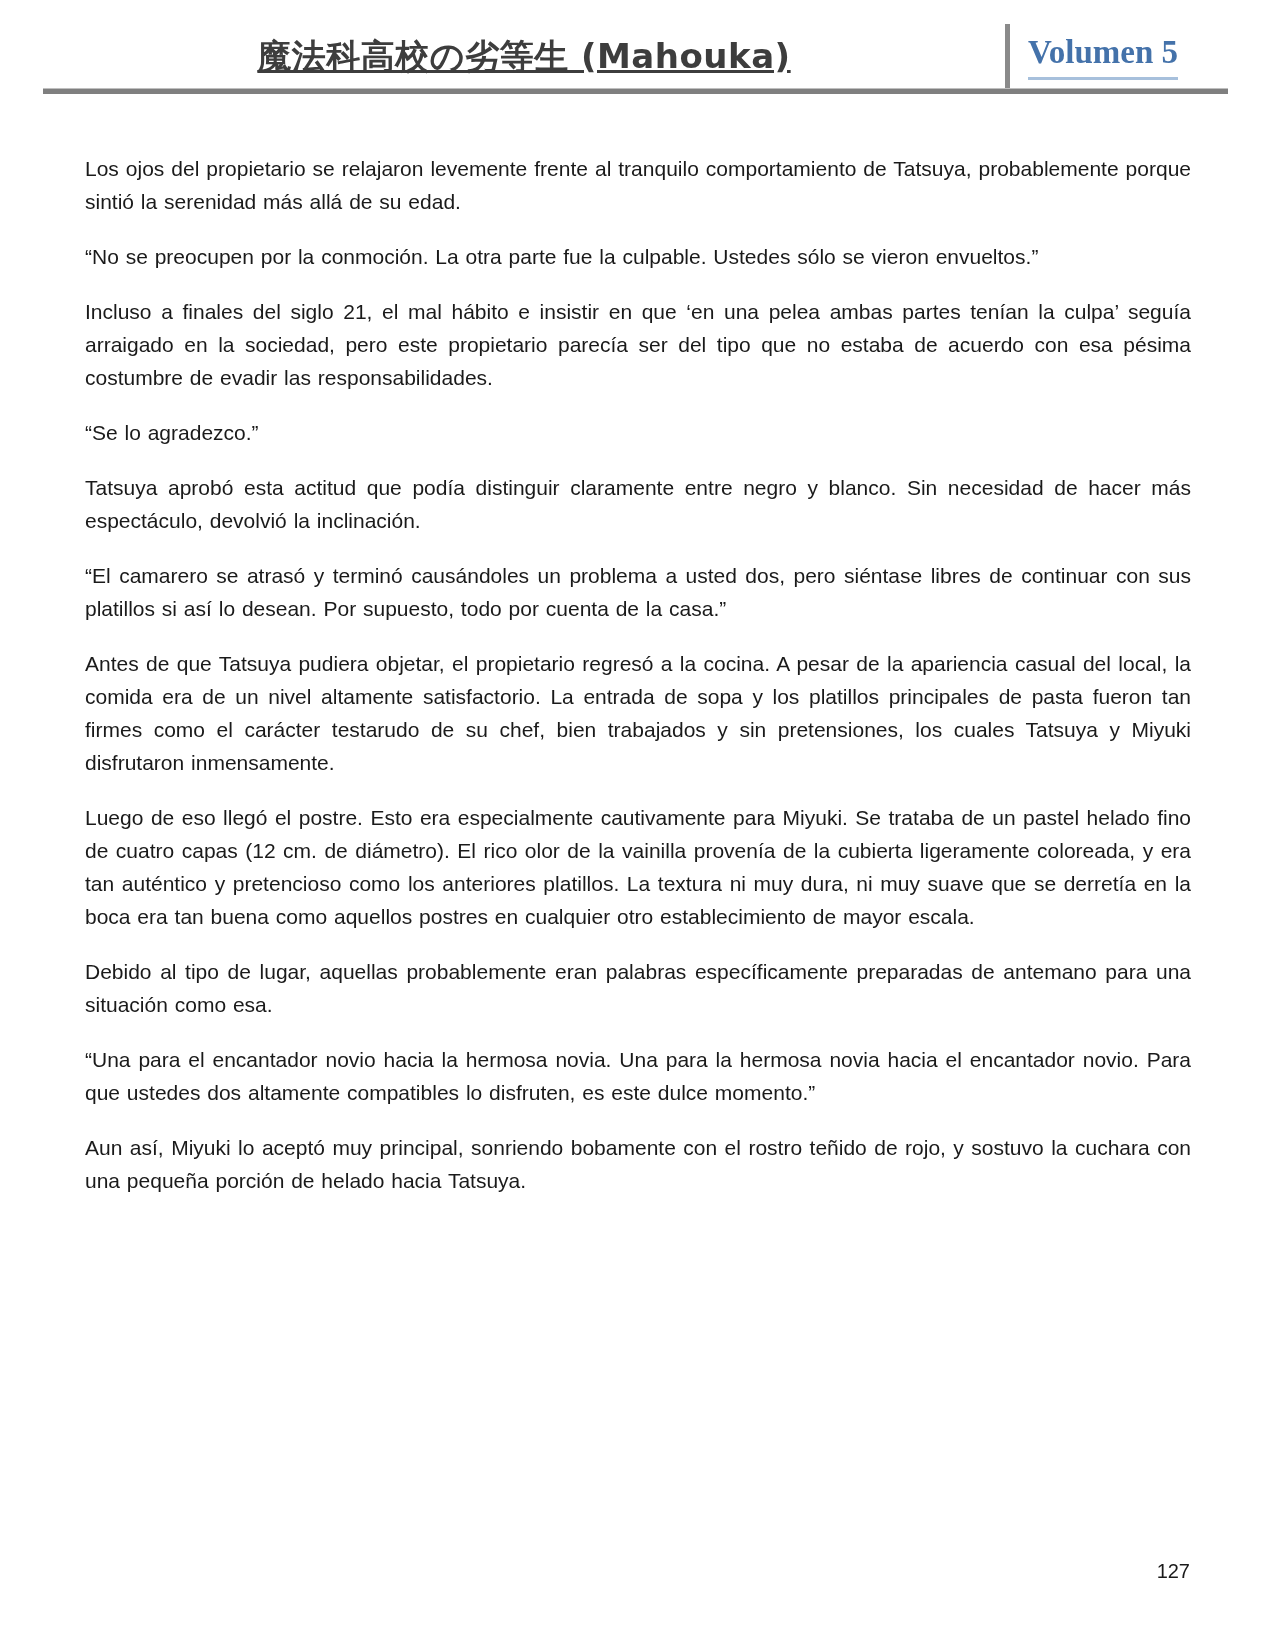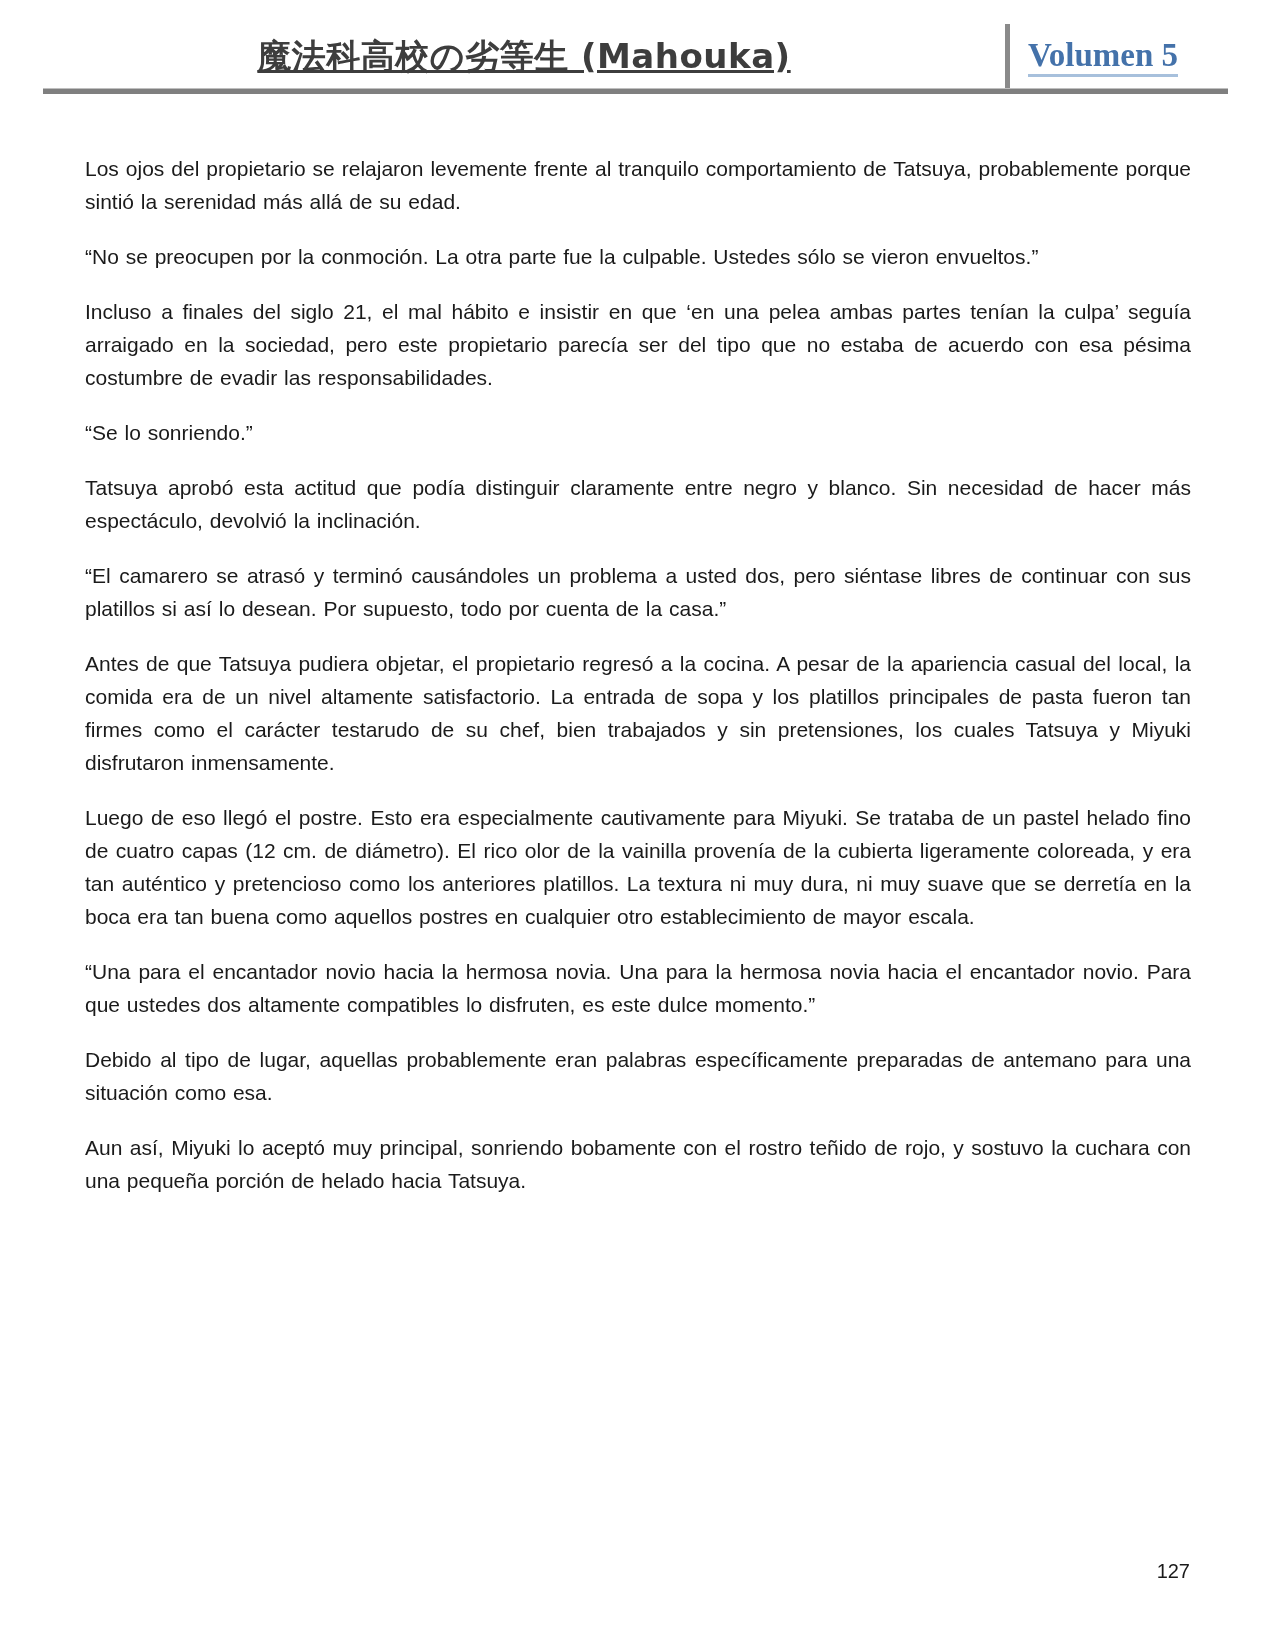--- a/index.html
+++ b/index.html
@@ -56,21 +56,21 @@
     display: flex;
     align-items: center;
     padding-left: 18px;
   }
   .volume-label {
     font-family: "Liberation Serif", serif;
     font-weight: bold;
     font-size: 33px;
     color: #4472aa;
     border-bottom: 3px solid #a7c0dc;
-    padding-bottom: 0;
+    padding-bottom: 7px;
     line-height: 1.1;
     white-space: nowrap;
   }
   .header-rule {
     position: absolute;
     top: 88px;
     left: 43px;
     width: 1185px;
     height: 6px;
     background: #7f7f7f;
@@ -116,25 +116,25 @@
       <span class="volume-label">Volumen 5</span>
     </div>
   </div>
 
   <div class="header-rule"></div>
 
   <div class="page-body">
       <p class="para">Los ojos del propietario se relajaron levemente frente al tranquilo comportamiento de Tatsuya, probablemente porque sintió la serenidad más allá de su edad.</p>
       <p class="para">“No se preocupen por la conmoción. La otra parte fue la culpable. Ustedes sólo se vieron envueltos.”</p>
       <p class="para">Incluso a finales del siglo 21, el mal hábito e insistir en que ‘en una pelea ambas partes tenían la culpa’ seguía arraigado en la sociedad, pero este propietario parecía ser del tipo que no estaba de acuerdo con esa pésima costumbre de evadir las responsabilidades.</p>
-      <p class="para">“Se lo sonriendo.”</p>
+      <p class="para">“Se lo agradezco.”</p>
       <p class="para">Tatsuya aprobó esta actitud que podía distinguir claramente entre negro y blanco. Sin necesidad de hacer más espectáculo, devolvió la inclinación.</p>
       <p class="para">“El camarero se atrasó y terminó causándoles un problema a usted dos, pero siéntase libres de continuar con sus platillos si así lo desean. Por supuesto, todo por cuenta de la casa.”</p>
       <p class="para">Antes de que Tatsuya pudiera objetar, el propietario regresó a la cocina. A pesar de la apariencia casual del local, la comida era de un nivel altamente satisfactorio. La entrada de sopa y los platillos principales de pasta fueron tan firmes como el carácter testarudo de su chef, bien trabajados y sin pretensiones, los cuales Tatsuya y Miyuki disfrutaron inmensamente.</p>
       <p class="para">Luego de eso llegó el postre. Esto era especialmente cautivamente para Miyuki. Se trataba de un pastel helado fino de cuatro capas (12 cm. de diámetro). El rico olor de la vainilla provenía de la cubierta ligeramente coloreada, y era tan auténtico y pretencioso como los anteriores platillos. La textura ni muy dura, ni muy suave que se derretía en la boca era tan buena como aquellos postres en cualquier otro establecimiento de mayor escala.</p>
+      <p class="para">Debido al tipo de lugar, aquellas probablemente eran palabras específicamente preparadas de antemano para una situación como esa.</p>
       <p class="para">“Una para el encantador novio hacia la hermosa novia. Una para la hermosa novia hacia el encantador novio. Para que ustedes dos altamente compatibles lo disfruten, es este dulce momento.”</p>
-      <p class="para">Debido al tipo de lugar, aquellas probablemente eran palabras específicamente preparadas de antemano para una situación como esa.</p>
       <p class="para">Aun así, Miyuki lo aceptó muy principal, sonriendo bobamente con el rostro teñido de rojo, y sostuvo la cuchara con una pequeña porción de helado hacia Tatsuya.</p>
     </div>
 
   <div class="page-number">127</div>
 
 </div>
 
 </body></html>

